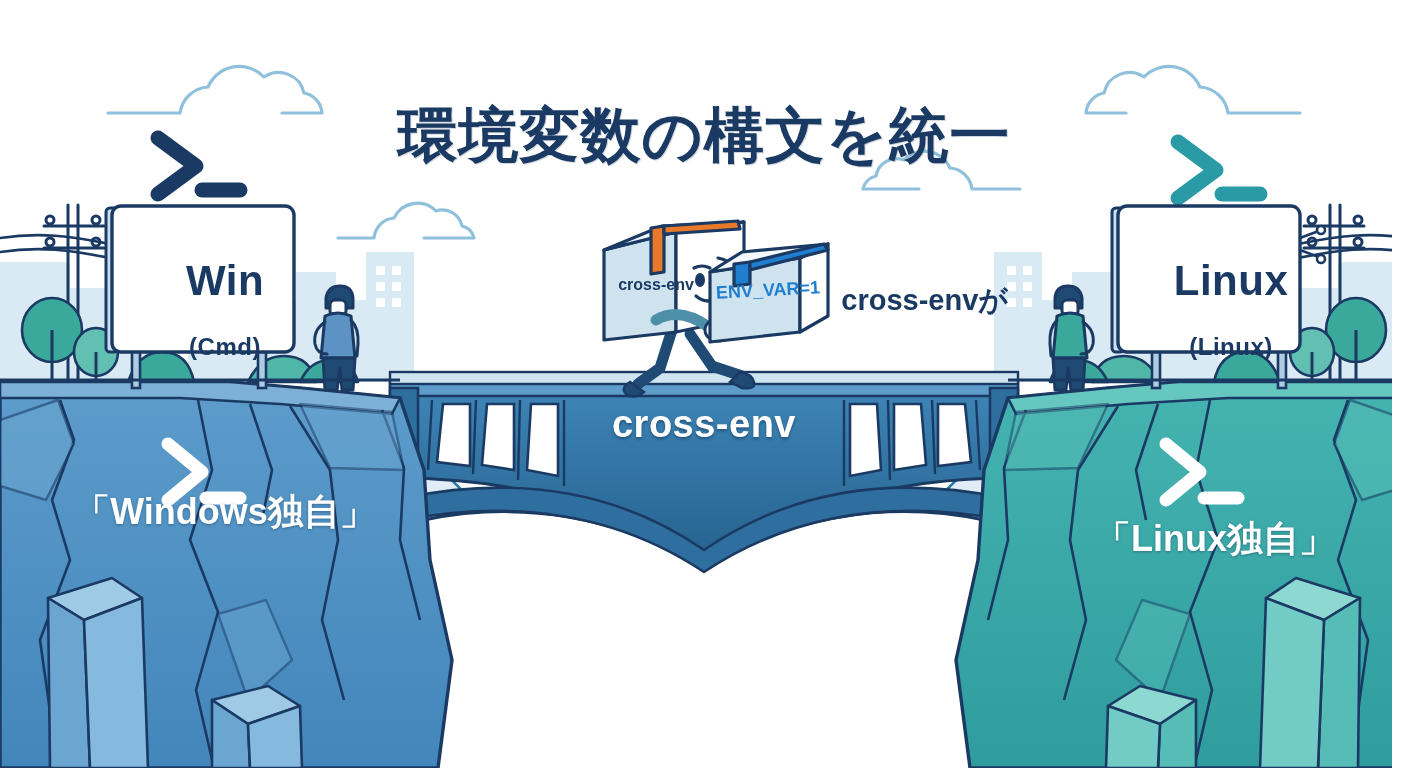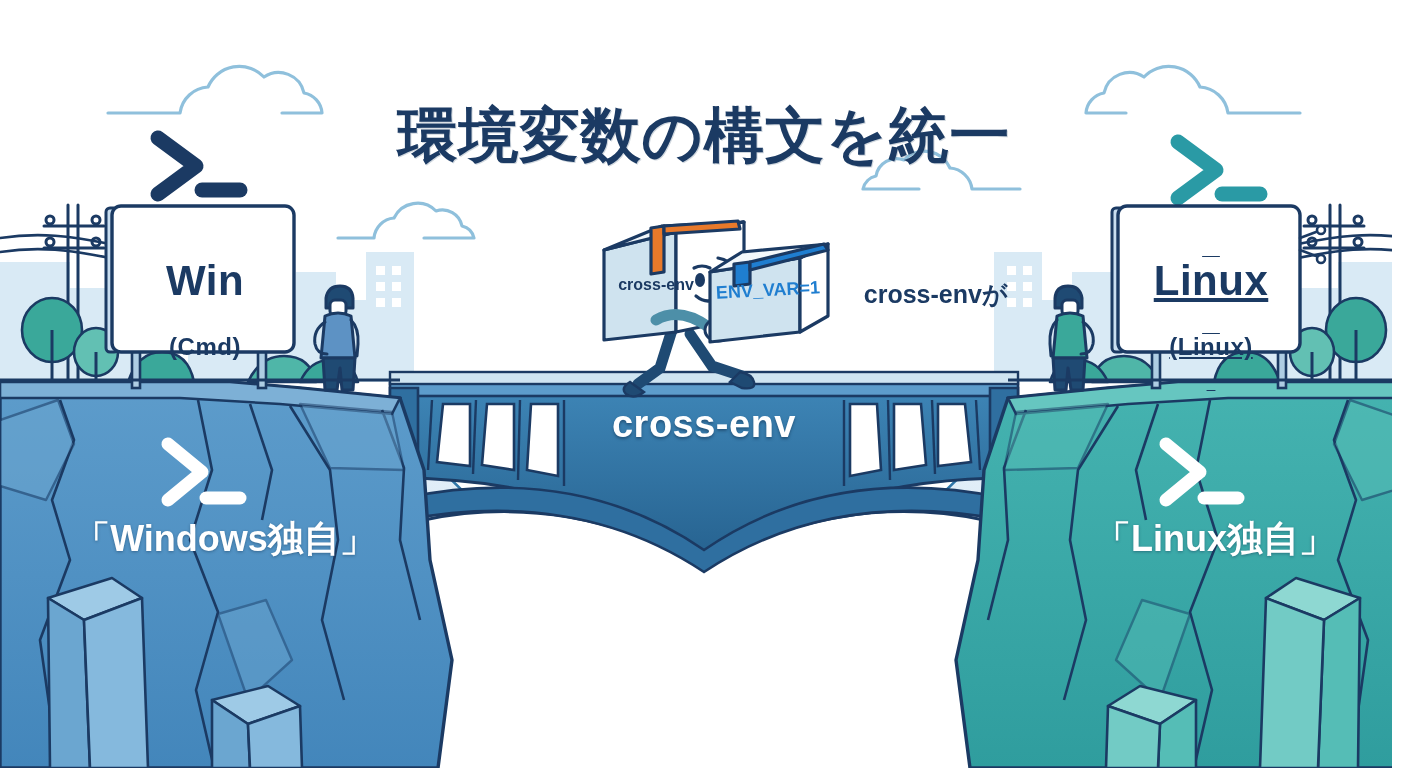--- a/index.html
+++ b/index.html
@@ -10,32 +10,32 @@
   .txt{position:absolute;white-space:pre;line-height:1.05;}
 
   
   #title{
     left:0;top:104px;width:1408px;text-align:center;
     font-size:60px;font-weight:bold;color:#1b3a63;
     letter-spacing:1px;
     text-shadow:1px 1px 0 rgba(120,140,160,.35);
   }
   
-  .sign-text{text-align:center;color:#1b3a63;font-weight:bold;}
+  .sign-text{text-align:center;color:#1b3a63;font-weight:bold;padding-left:20px;}
   #sign-left-text{left:112px;top:225px;width:186px;}
-  #sign-right-text{left:1118px;top:225px;width:186px;text-decoration:underline;}
+  #sign-right-text{left:1118px;top:225px;width:186px;}
   .sign-l1{font-size:42px;letter-spacing:.5px;}
   .sign-l2{font-size:24px;letter-spacing:.5px;margin-top:-2px;}
 
   
   .cliff-label{
     color:#ffffff;font-weight:bold;font-size:36px;text-align:center;
     text-shadow:0 1px 3px rgba(20,50,80,.45);
   }
-  #cliff-left-label{left:30px;top:520px;width:390px;}
+  #cliff-left-label{left:30px;top:493px;width:390px;}
   #cliff-right-label{left:1010px;top:520px;width:390px;margin-left:10px;}
 
   
   #bridge-label{
     left:544px;top:405px;width:320px;text-align:center;
     color:#ffffff;font-weight:bold;font-size:38px;letter-spacing:.5px;
     text-shadow:0 2px 3px rgba(15,45,75,.5);
   }
 
   
@@ -44,22 +44,22 @@
     color:#1b3a63;font-weight:bold;font-size:16px;
   }
   #box-small-label{
     left:712px;top:281px;width:112px;text-align:center;
     color:#1f7ed0;font-weight:bold;font-size:18px;
     transform:rotate(-3deg);
   }
 
   
   #annotation{
-    left:836px;top:248px;width:200px;text-align:left;
-    color:#1b3a63;font-weight:bold;font-size:25px;line-height:1.22;
+    left:808px;top:248px;width:200px;text-align:right;
+    color:#1b3a63;font-weight:bold;font-size:29px;line-height:1.22;
   }
   #annotation .l2{display:block;padding-left:8px;}
 </style>
 </head>
 <body>
 
 <div id="stage">
 
   <svg class="layer" viewBox="0 0 1408 768">
     <defs>

